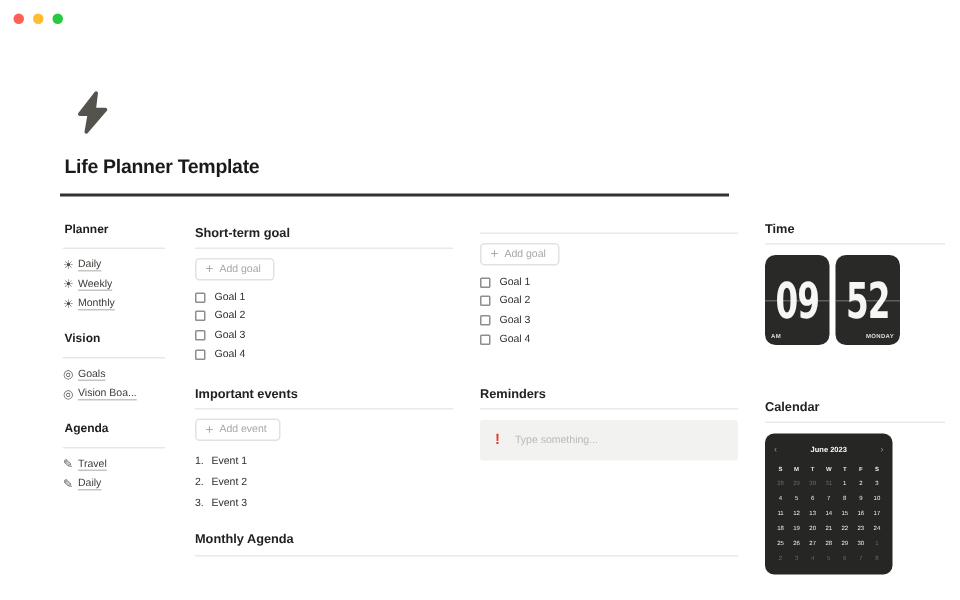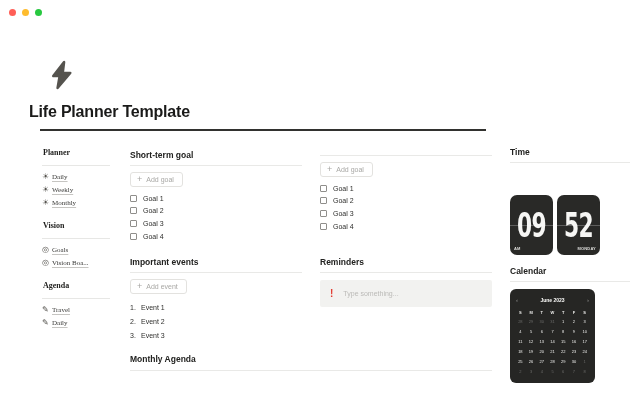--- a/index.html
+++ b/index.html
@@ -15,28 +15,28 @@
   
   .traffic { position:absolute; left:9px; top:9px; display:flex; gap:6px; }
   .light { width:7px; height:7px; border-radius:50%; }
   .light.red { background:#ff5f57; }
   .light.yellow { background:#febc2e; }
   .light.green { background:#28c840; }
 
   
   .logo { position:absolute; left:49px; top:60px; width:25px; height:30px; }
   .page-title {
-    position:absolute; left:29px; top:103px;
-    font-size:16px; font-weight:bold; color:#1a1a19; letter-spacing:-0.2px;
+    position:absolute; left:43px; top:103px;
+    font-size:13px; font-weight:bold; color:#1a1a19; letter-spacing:-0.2px;
   }
   .title-rule { position:absolute; left:40px; top:129px; width:446px; height:2px; background:#32322f; }
 
   
   .sidebar { position:absolute; left:42px; top:147px; width:68px; }
-  .side-section { margin-bottom:11px;font-family:Liberation Serif, serif; }
+  .side-section { margin-bottom:11px; }
   .side-title { font-size:8px; font-weight:bold; color:#1d1d1b; padding:1px 0 8px 1px; }
   .side-rule { border-top:1px solid #e7e7e5; margin-bottom:4px; }
   .side-item { display:flex; align-items:center; height:13px; cursor:pointer; }
   .side-icon { width:10px; font-size:8px; line-height:8px; color:#55534e; flex:0 0 10px; }
   .side-label {
     font-size:7px; color:#3b3b39;
     text-decoration:underline; text-decoration-color:#c6c5c2;
     text-decoration-thickness:0.5px; text-underline-offset:1.5px;
     white-space:nowrap;
   }
@@ -78,21 +78,21 @@
     margin-top:7px; height:27px; background:#f2f2f0; border-radius:2px;
     display:flex; align-items:center; padding-left:10px; cursor:text;
   }
   .bang { color:#e23c32; font-weight:bold; font-size:10px; margin-right:10px; }
   .remind-ph { font-size:7px; color:#bbbab7; }
 
   
   .clock { margin-top:7px; display:flex; gap:4px; }
   .flip-tile {
     width:43px; height:60px; background:#292927; border-radius:7px;
-    position:relative; overflow:hidden;margin-top:25px;
+    position:relative; overflow:hidden;
   }
   .flip-tile::after {
     content:""; position:absolute; left:0; right:0; top:50%; height:1px;
     background:rgba(255,255,255,0.25);
   }
   .flip-num {
     position:absolute; left:0; right:0; top:0; bottom:0;
     display:flex; align-items:center; justify-content:center;
     font-family:"DejaVu Sans", sans-serif; font-weight:800;
     font-size:33px; color:#f6f6f4; transform:scaleX(0.66); letter-spacing:-1px;

